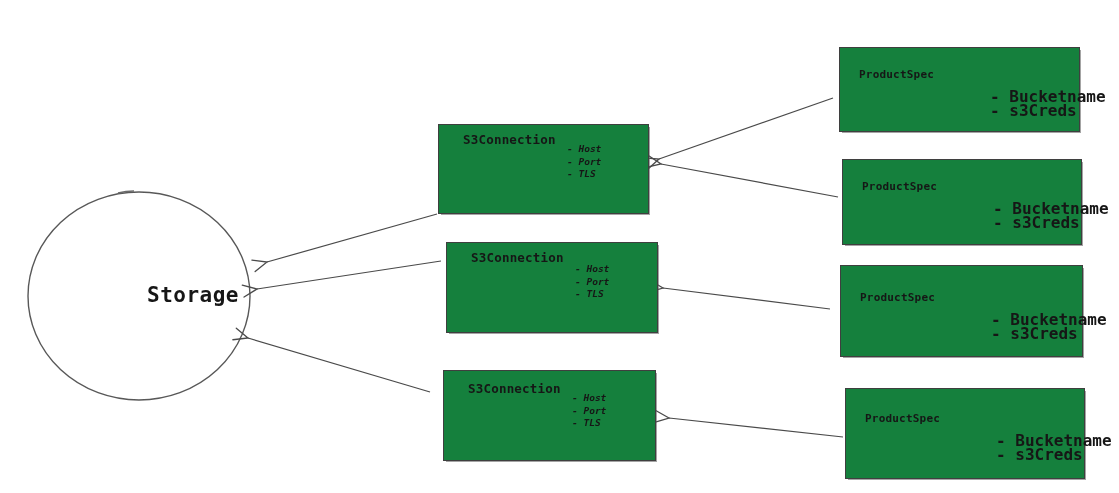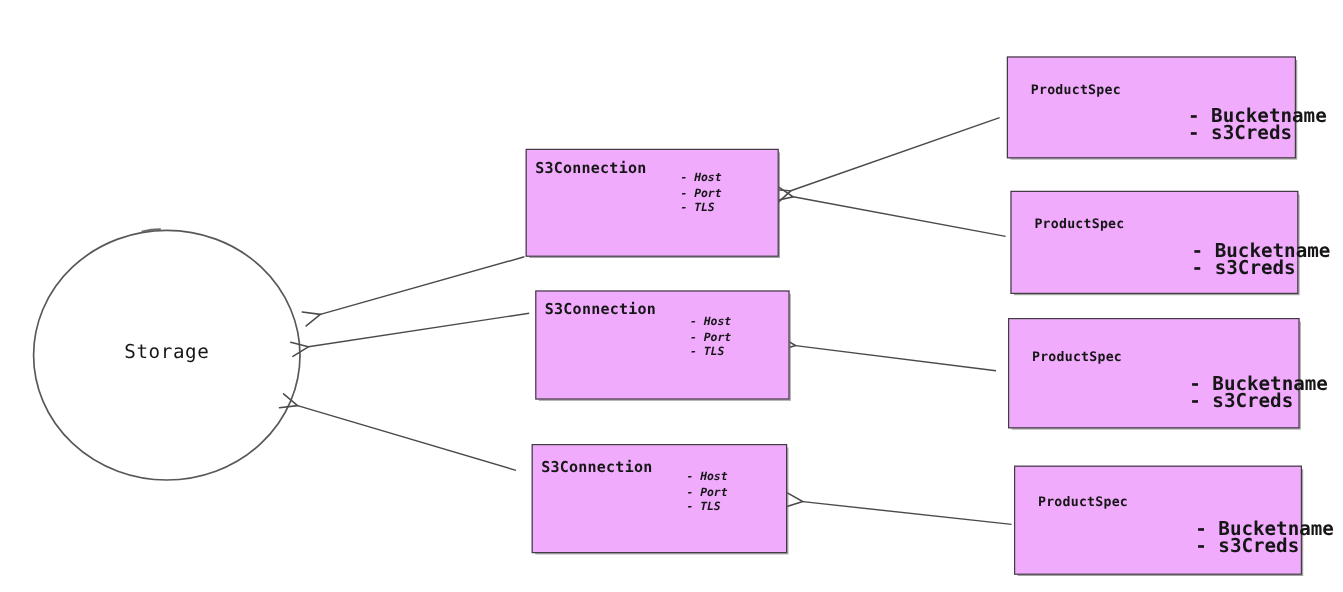--- a/index.html
+++ b/index.html
@@ -18,33 +18,33 @@
   }
   .svg-layer {
     position: absolute;
     left: 0;
     top: 0;
     width: 1119px;
     height: 493px;
   }
   .node {
     position: absolute;
-    background: #f0abfc;
+    background: #15803d;
     border: 1.5px solid #3f3f3f;
     box-shadow: 2px 2px 0 -1px rgba(90,90,90,.55);
     box-sizing: border-box;
   }
   .node-title {
     position: absolute;
     white-space: nowrap;
     font-weight: 700;
     letter-spacing: .2px;
   }
   .s3-title {
-    left: 7px;
+    left: 24px;
     top: 7px;
     font-size: 12.5px;
   }
   .ps-title {
     left: 19px;
     top: 20px;
     font-size: 11px;
   }
   .attrs {
     position: absolute;
@@ -65,23 +65,23 @@
     margin-top: 12px;
   }
   .attrs div {
     white-space: pre;
   }
   .storage-label {
     position: absolute;
     left: 39px;
     top: 283px;
     width: 200px;
-    text-align: center;
-    font-size: 16px;
-    font-weight: 400;
+    text-align: right;
+    font-size: 21px;
+    font-weight: 700;
     letter-spacing: .5px;
   }
 </style>
 </head>
 <body>
 
 <div class="canvas">
 
   <svg class="svg-layer" viewBox="0 0 1119 493" xmlns="http://www.w3.org/2000/svg">
     <defs>

